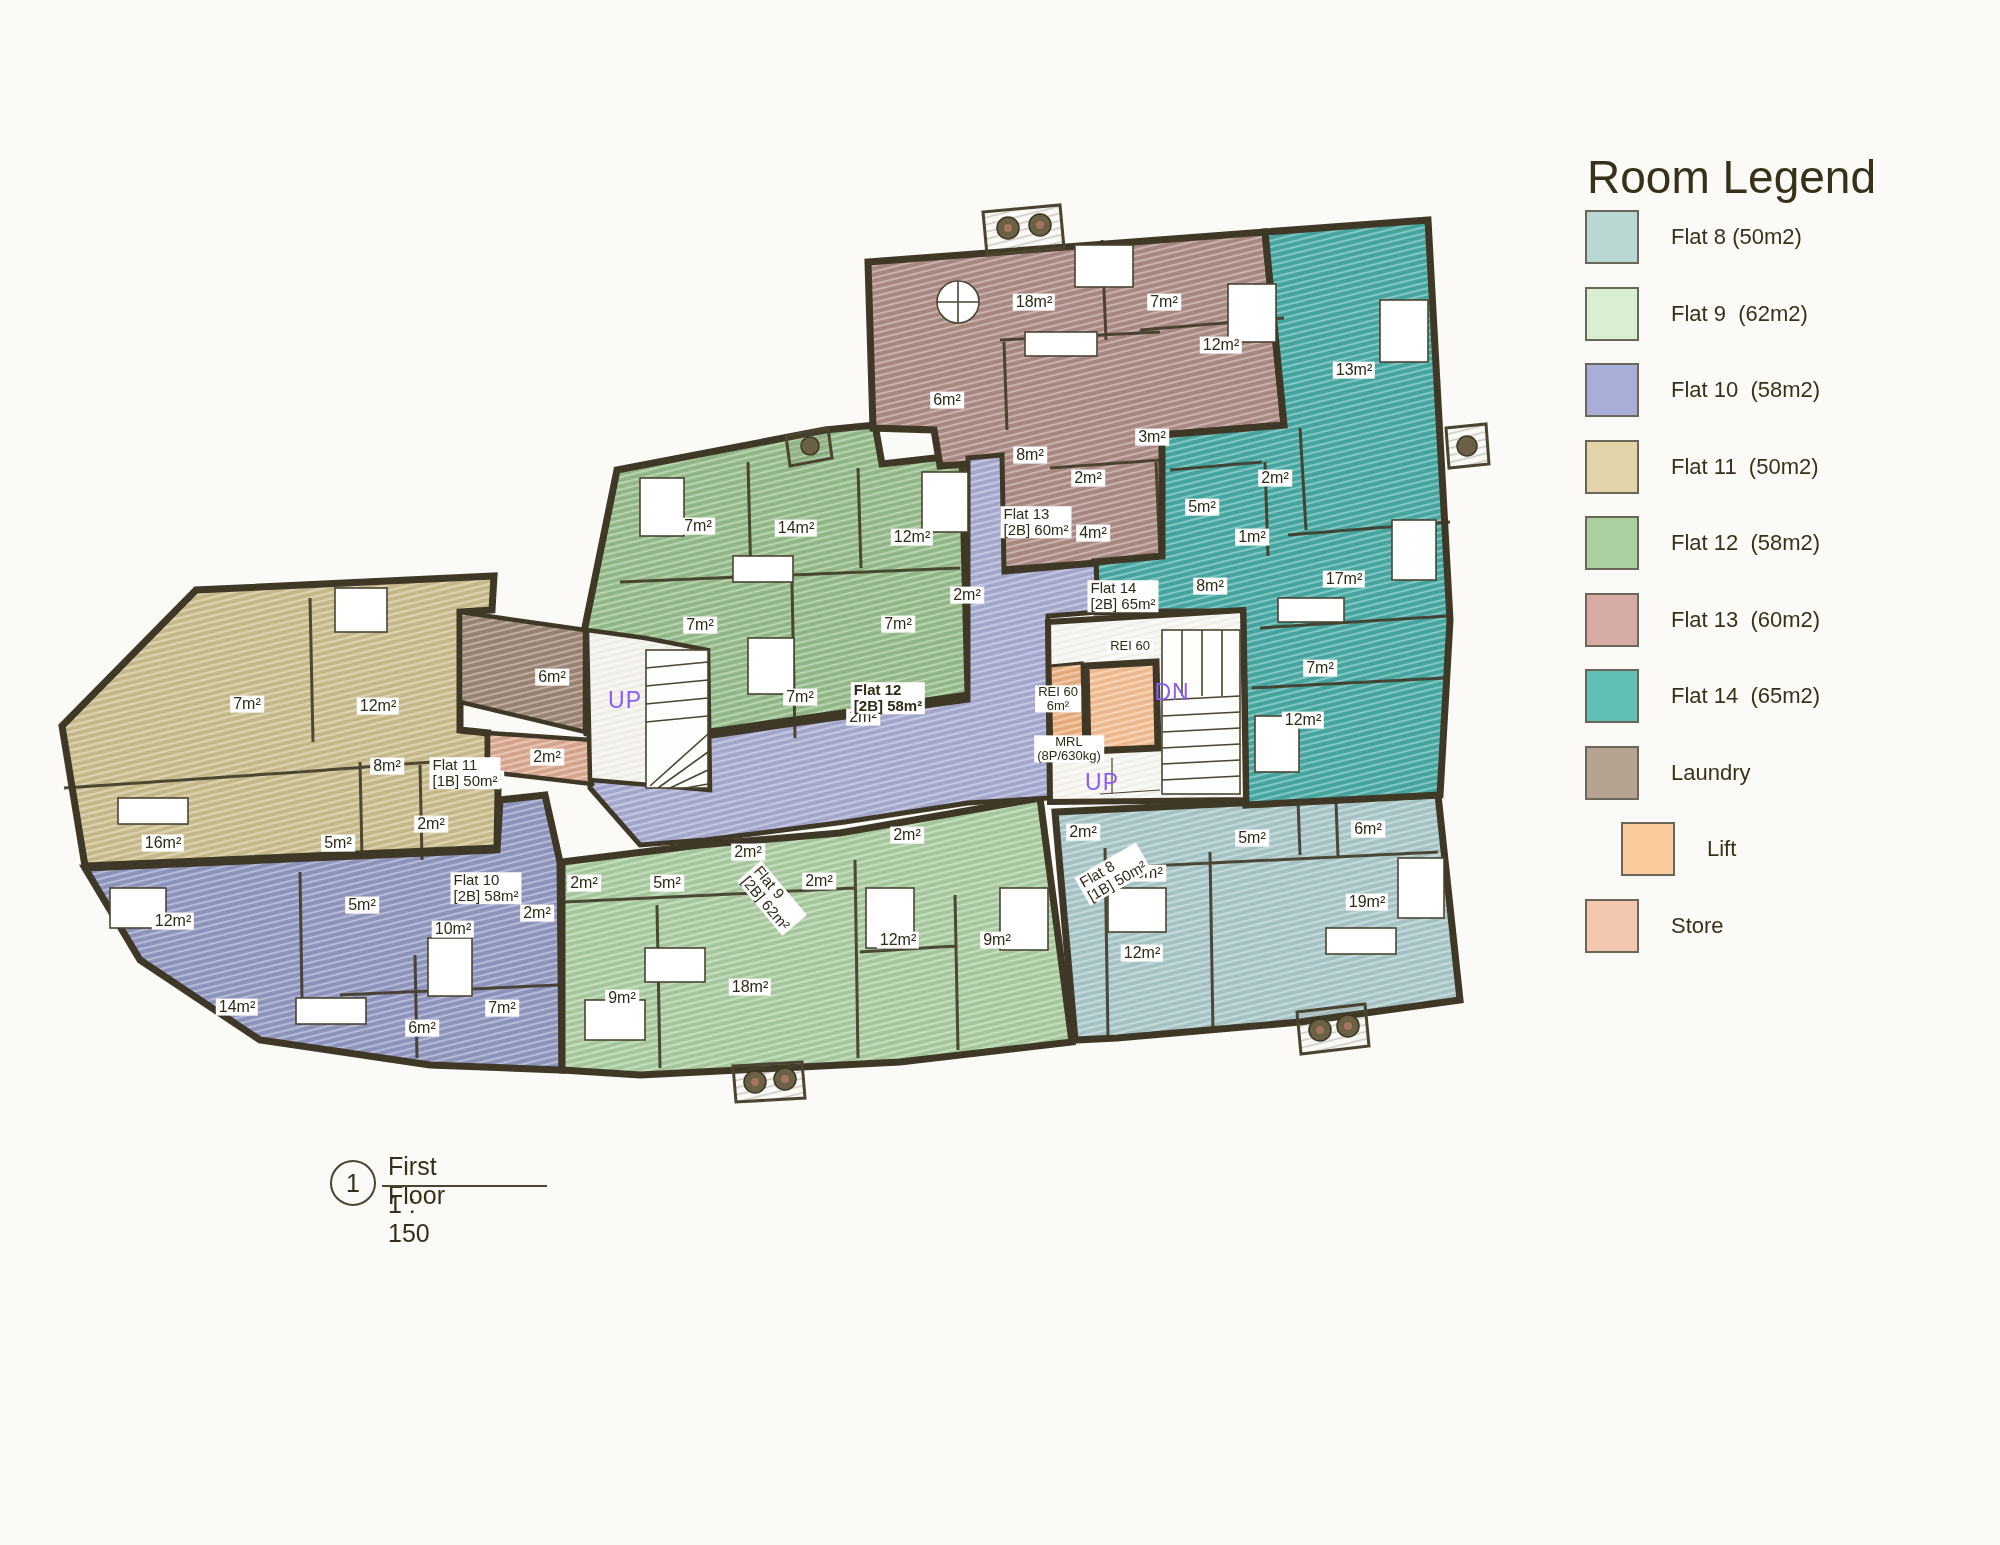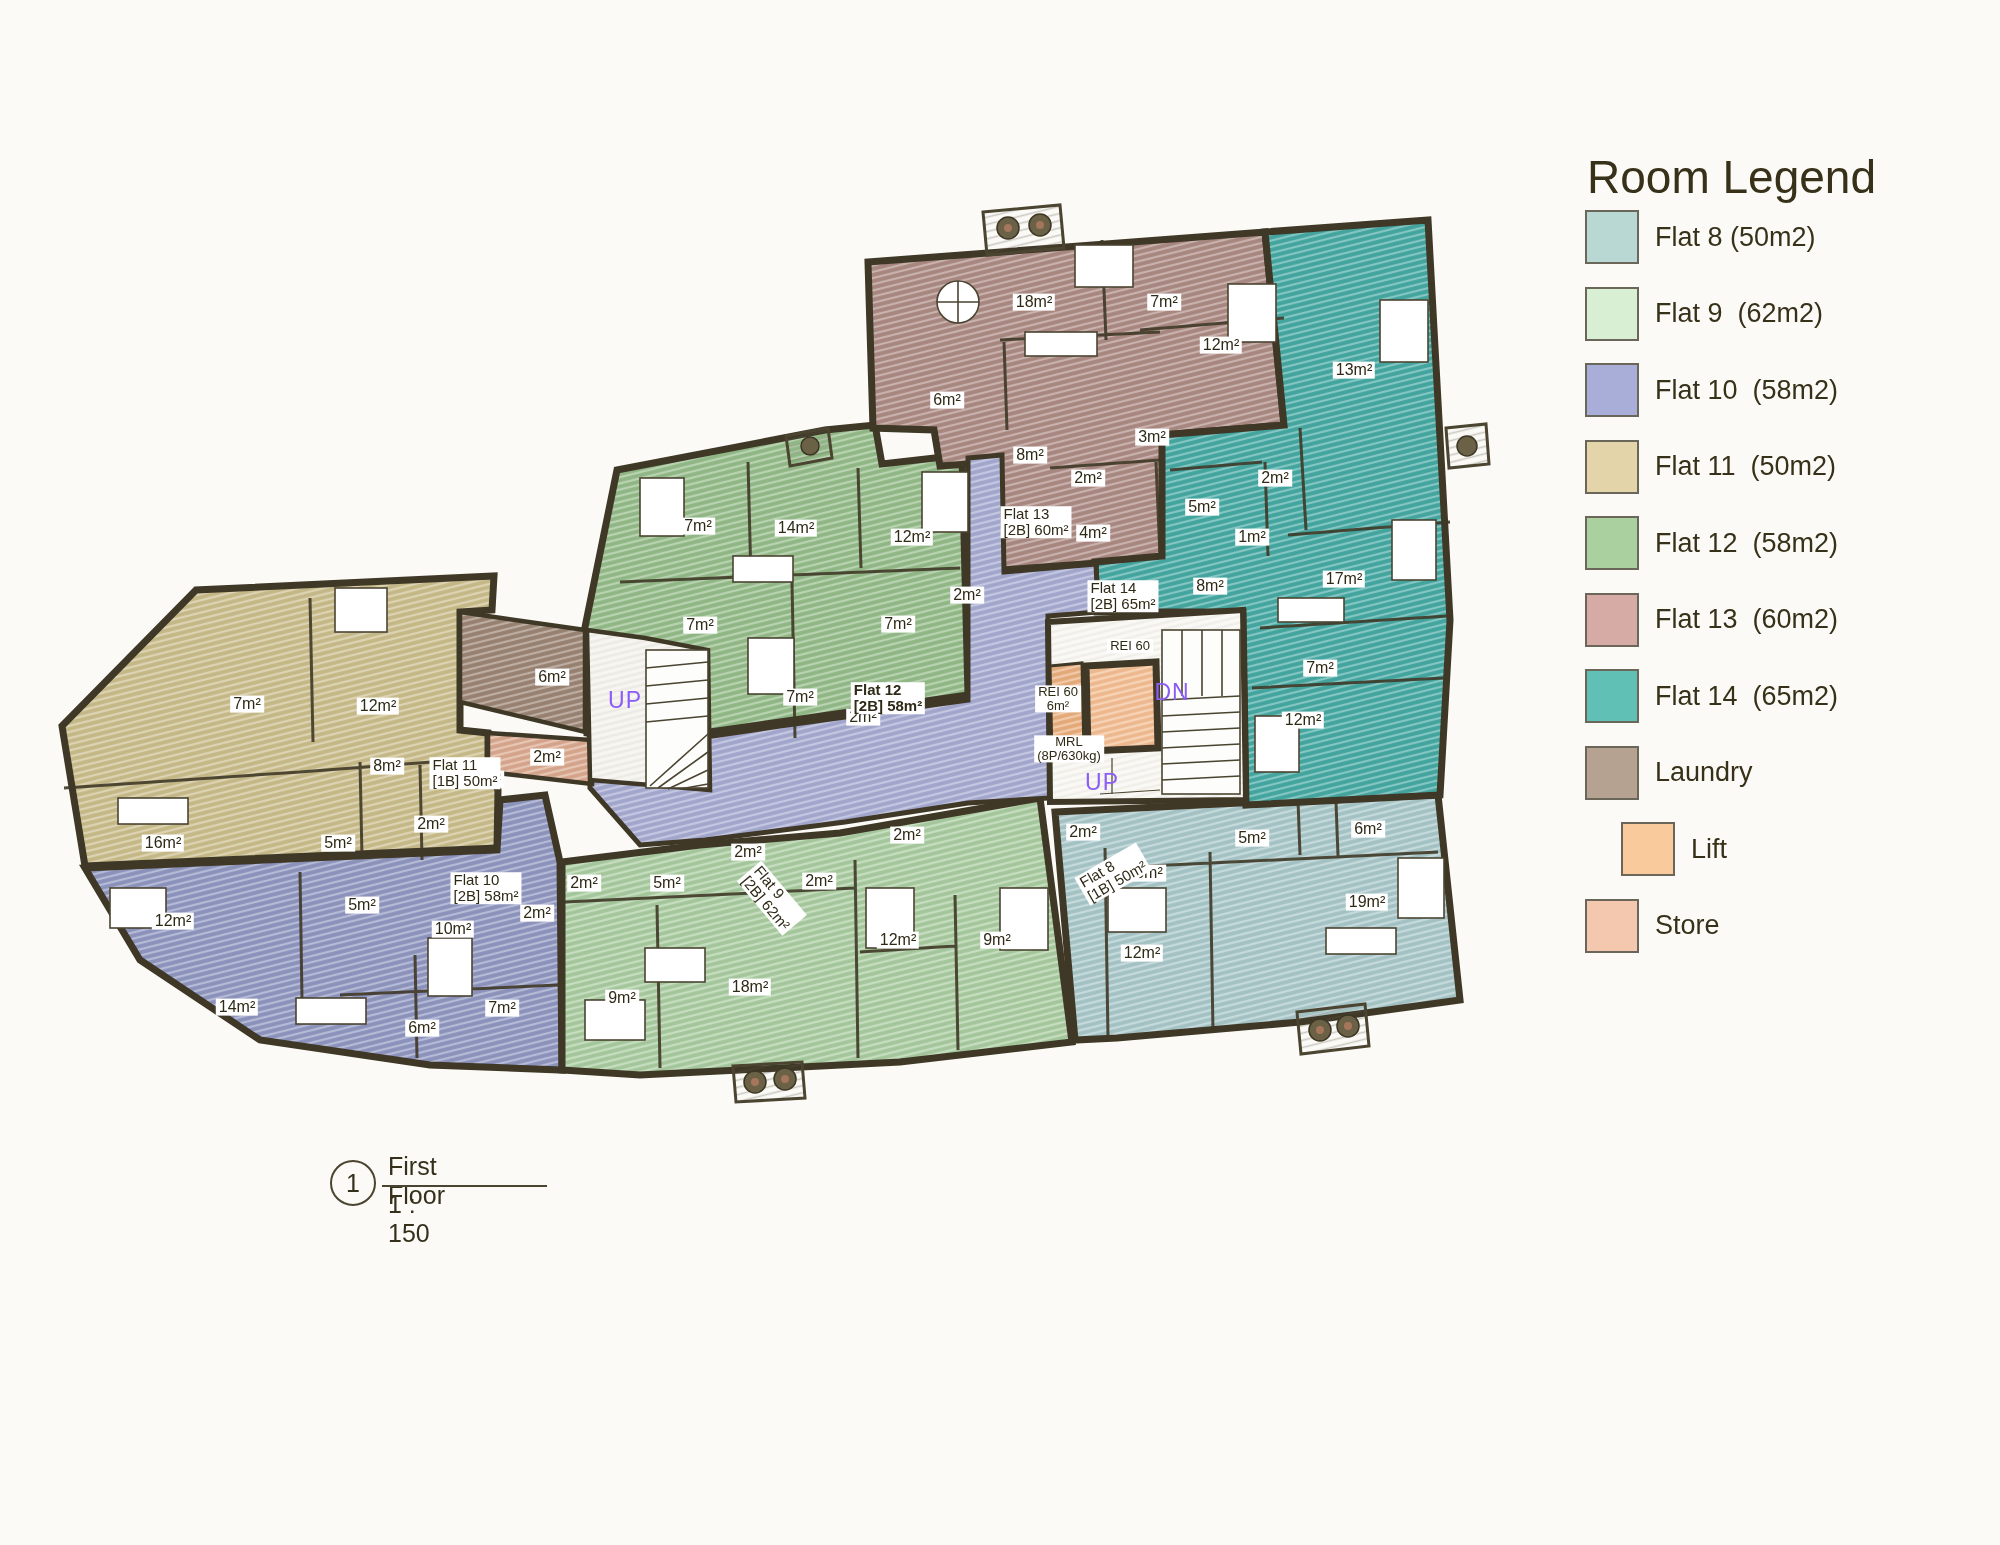--- a/index.html
+++ b/index.html
@@ -12,21 +12,21 @@
   .chip.flat{font-size:15px;text-align:left;white-space:pre-line;}
   .chip.tiny{font-size:13px;text-align:center;white-space:pre-line;}
   .big{position:absolute;transform:translate(-50%,-50%);font-size:23px;color:#8b5cf6;
        background:transparent;letter-spacing:1px;}
   .rot{transform-origin:center center;}
   
   #legend{position:absolute;left:1585px;top:150px;width:410px;}
   #legend-title{font-size:46px;color:#373119;margin:0 0 6px 2px;}
   .legend-row{position:absolute;left:0;height:54px;display:flex;align-items:center;}
   .swatch{width:54px;height:54px;border:2px solid #6b665a;box-sizing:border-box;flex:none;}
-  .legend-label{font-size:27px;color:#373119;margin-left:16px;white-space:pre;}
+  .legend-label{font-size:22px;color:#373119;margin-left:32px;white-space:pre;}
   
   #titleblock{position:absolute;left:330px;top:1152px;}
   #tb-circle{position:absolute;left:0;top:8px;width:42px;height:42px;border:2px solid #4a4431;
              border-radius:50%;text-align:center;line-height:42px;font-size:25px;color:#35301c;}
   #tb-name{position:absolute;left:58px;top:0px;font-size:25px;color:#35301c;}
   #tb-line{position:absolute;left:52px;top:33px;width:165px;border-top:2px solid #4a4431;}
   #tb-scale{position:absolute;left:58px;top:38px;font-size:25px;color:#35301c;}
 </style>
 </head>
 <body>

